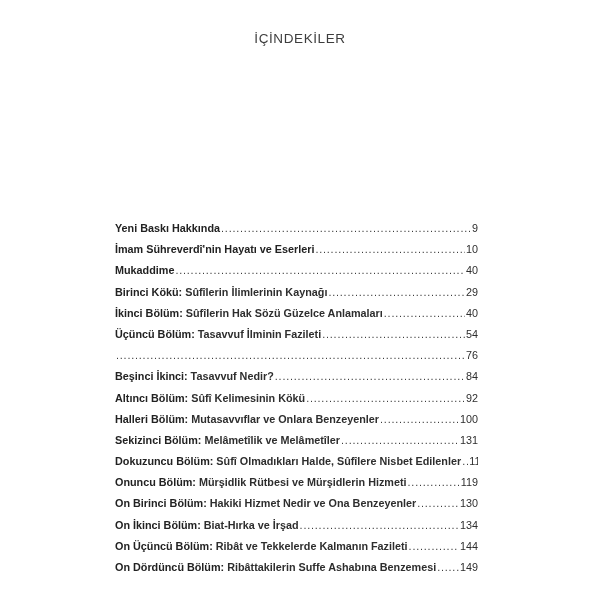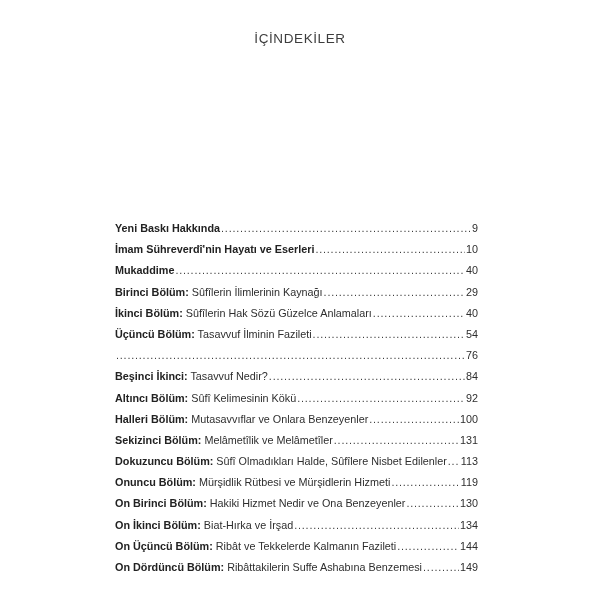--- a/index.html
+++ b/index.html
@@ -42,21 +42,21 @@
     font-size: 10.8px;
     white-space: nowrap;
     overflow: hidden;
     color: #2e2e2e;
   }
   .toc-bold {
     font-weight: bold;
     color: #222222;
   }
   .toc-rest {
-    font-weight: normal;
+    font-weight: bold;
   }
   .toc-dots {
     flex: 1 1 auto;
     overflow: hidden;
     white-space: nowrap;
     min-width: 6px;
     margin: 0 1px;
     letter-spacing: 0.8px;
     color: #3a3a3a;
   }
@@ -84,21 +84,21 @@
     <span class="toc-page">10</span>
   </div>
 
   <div class="toc-row">
     <span class="toc-label"><b class="toc-bold">Mukaddime</b><span class="toc-rest"></span></span>
     <span class="toc-dots">............................................................................................................................................................................................................................</span>
     <span class="toc-page">40</span>
   </div>
 
   <div class="toc-row">
-    <span class="toc-label"><b class="toc-bold">Birinci Bölüm:</b><span class="toc-rest"> Sûfîlerin İlimlerinin Kaynağı</span></span>
+    <span class="toc-label"><b class="toc-bold">Birinci Kökü:</b><span class="toc-rest"> Sûfîlerin İlimlerinin Kaynağı</span></span>
     <span class="toc-dots">............................................................................................................................................................................................................................</span>
     <span class="toc-page">29</span>
   </div>
 
   <div class="toc-row">
     <span class="toc-label"><b class="toc-bold">İkinci Bölüm:</b><span class="toc-rest"> Sûfîlerin Hak Sözü Güzelce Anlamaları</span></span>
     <span class="toc-dots">............................................................................................................................................................................................................................</span>
     <span class="toc-page">40</span>
   </div>
 

